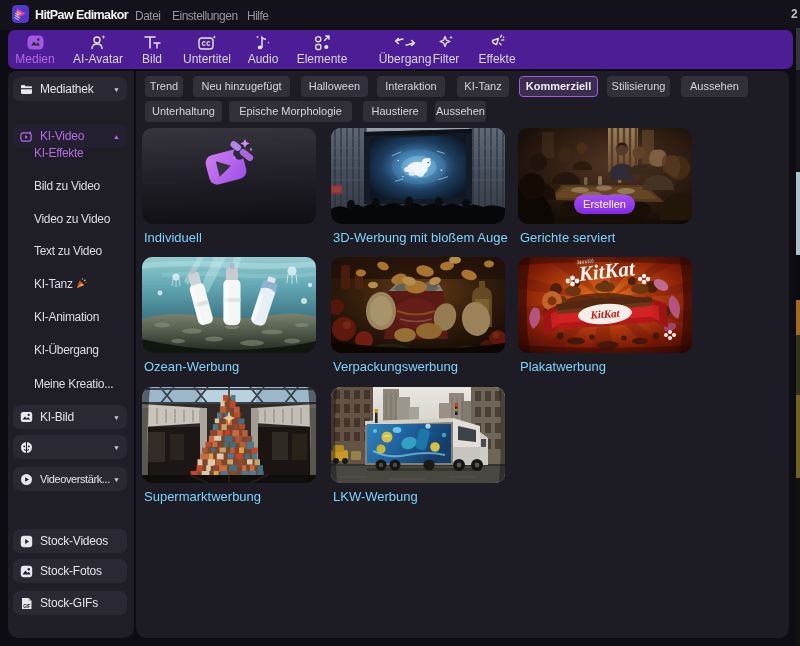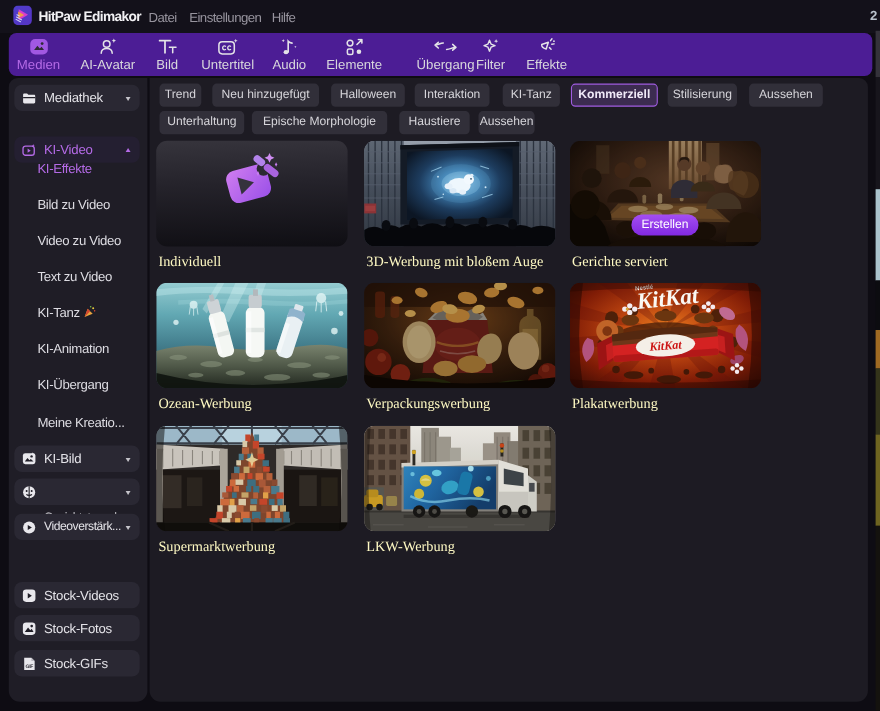--- a/index.html
+++ b/index.html
@@ -21,21 +21,21 @@
 #sidebar { position:absolute; top:71px; left:8px; width:126px; height:567px; background:#1f1d26; border-radius:8px 0 10px 10px; }
 .sitem { position:absolute; left:5px; width:114px; height:24px; background:#2a2833; border-radius:7px; display:flex; align-items:center; color:#e4e3e8; font-size:12px; letter-spacing:-0.2px; }
 .sitem .sic { width:13px; height:13px; margin:0 7px 0 7px; flex:none; display:flex; align-items:center; justify-content:center;}
 .sitem .car { position:absolute; right:7px; font-size:7.5px; color:#c5c4ca; transform:scaleY(0.85); }
 .ssub { position:absolute; left:26px; font-size:12px; color:#dddce2; white-space:nowrap; letter-spacing:-0.3px; }
 
 #content { position:absolute; top:71px; left:136px; width:653px; height:567px; background:#1d1b23; border-radius:0 8px 10px 10px; }
 .chip { position:absolute; height:21px; line-height:21px; background:#312f39; border-radius:4px; color:#d6d5da; font-size:11px; padding:0; text-align:center; white-space:nowrap; }
 .chip.sel { background:#3c2c50; border:1px solid #a05ce0; color:#f0eaf8; line-height:19px; font-weight:bold; }
 .card { position:absolute; width:174px; height:96px; border-radius:10px; overflow:hidden; background:#232129; }
-.clabel { position:absolute; font-size:13px; color:#fef9c3; white-space:nowrap;font-family:Liberation Serif, serif; }
+.clabel { position:absolute; font-size:13px; color:#7dd3fc; white-space:nowrap; }
 .erst { position:absolute; left:56px; top:67px; width:61px; height:19px; border-radius:10px; background:linear-gradient(180deg,#a44ef2,#8229e2); color:#fff; font-size:11px; text-align:center; line-height:19px; }
 
 .sliver { position:absolute; width:4px; left:796px; }
 </style>
 </head>
 <body>
 <div id="app">
 
   <div id="titlebar">
     <svg id="logo" width="17" height="18" viewBox="0 0 17 18" style="position:absolute; left:12px; top:5px;">

